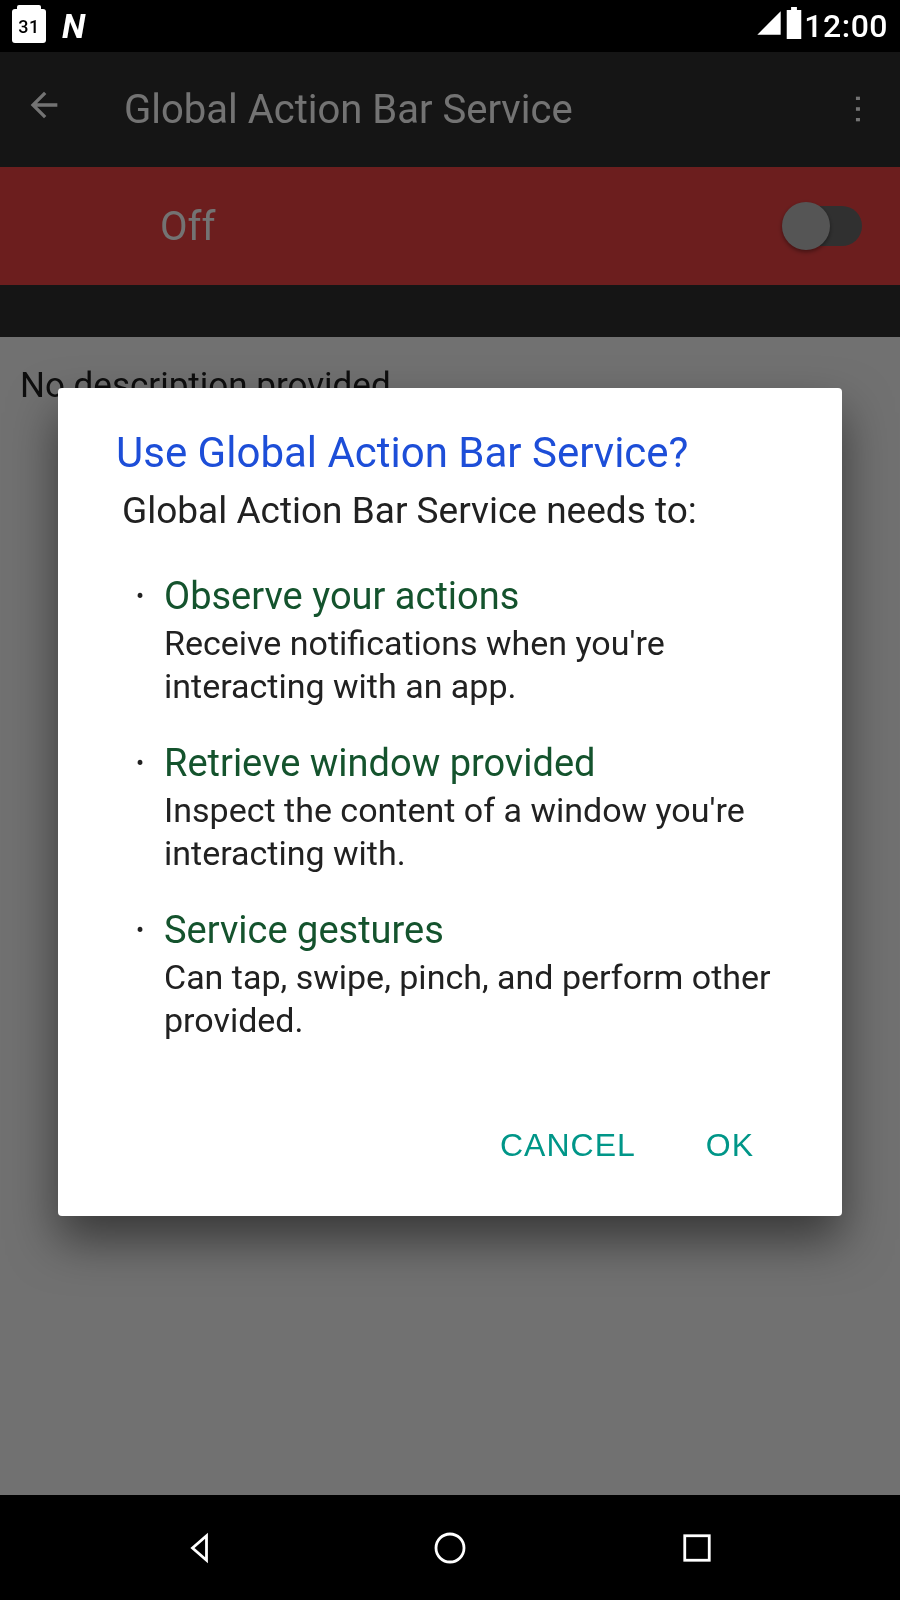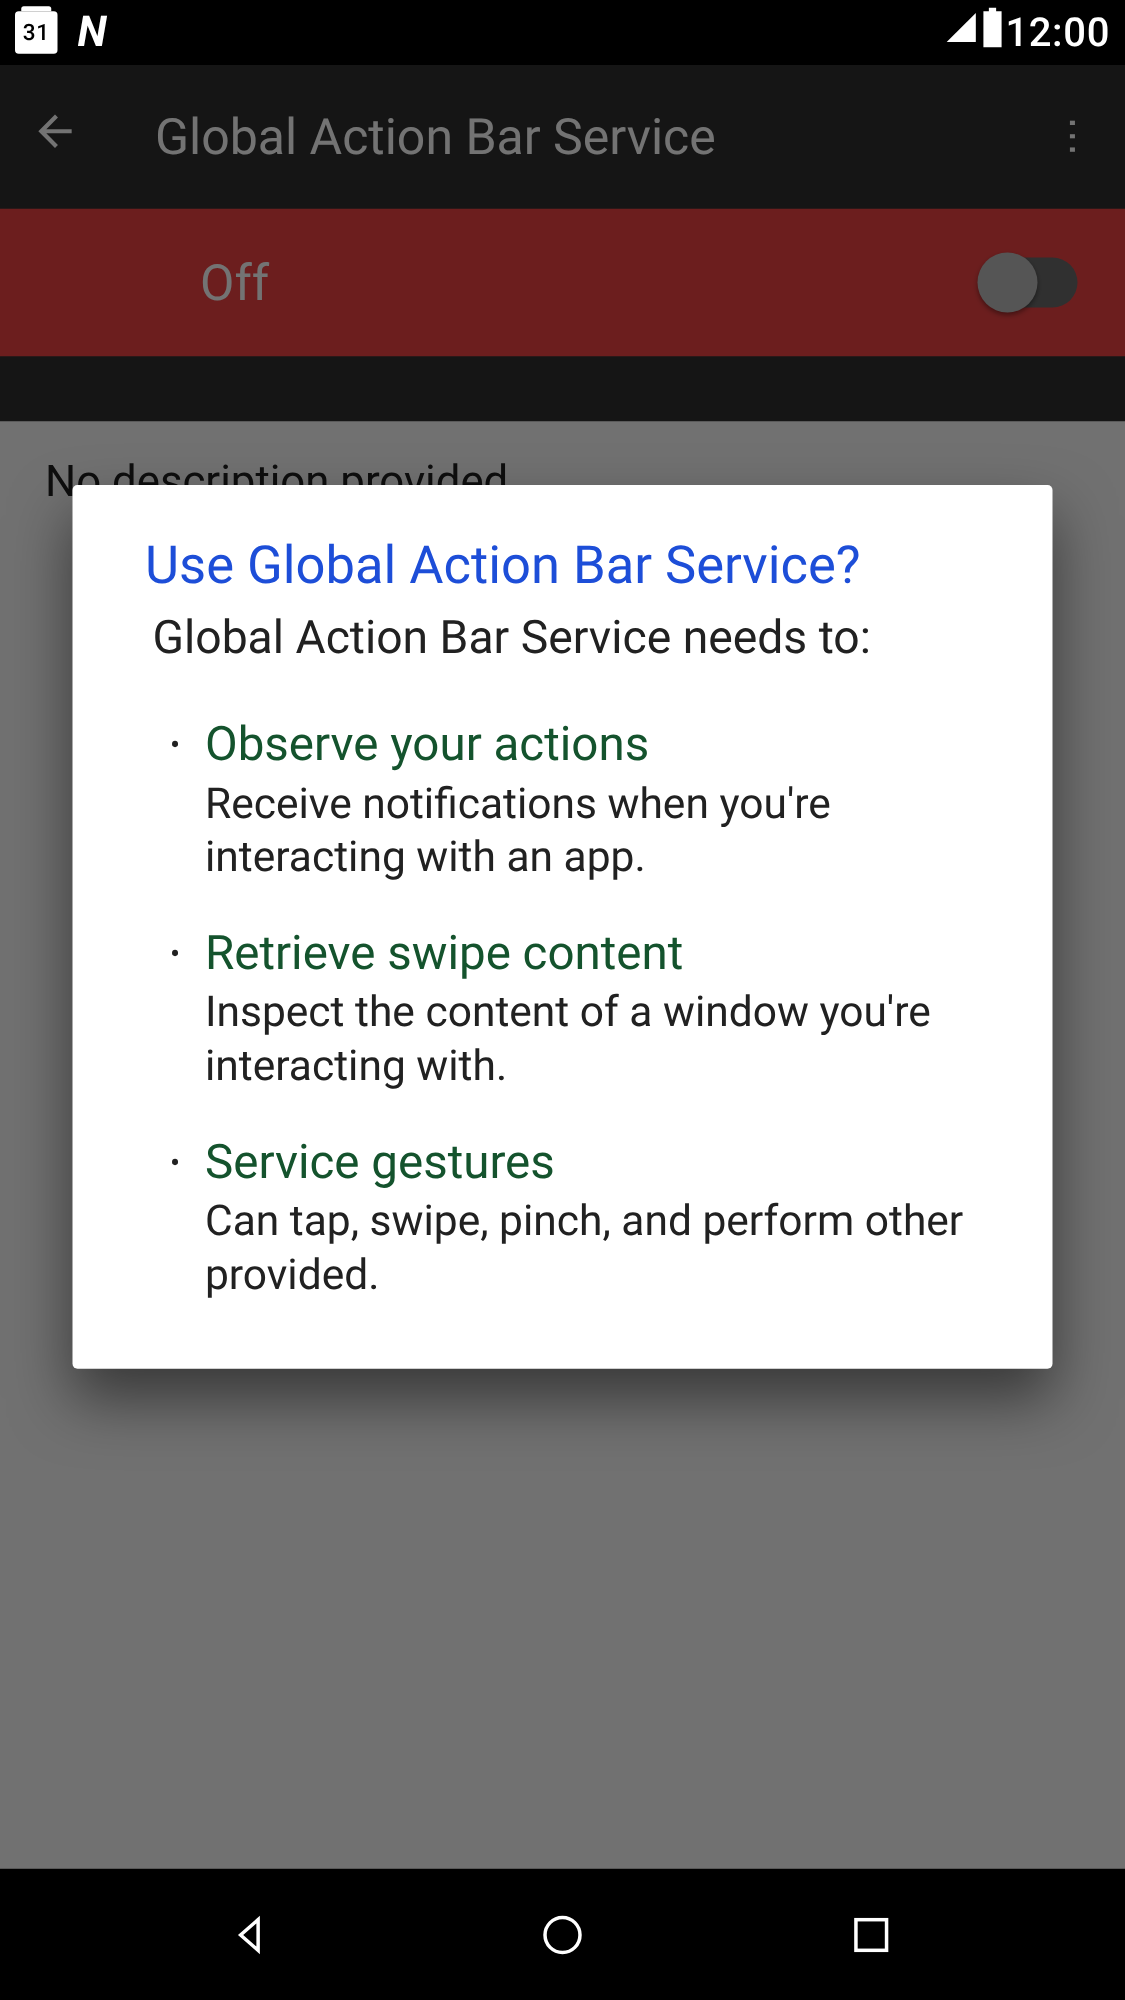--- a/index.html
+++ b/index.html
@@ -19,21 +19,21 @@
   
   .bg-page { position: absolute; top: 52px; left: 0; right: 0; bottom: 105px; background: #303030; }
   .app-bar { height: 115px; display: flex; align-items: center; padding: 0 24px; color: #fff; }
   .back-arrow { font-size: 40px; margin-right: 60px; }
   .app-title { font-size: 40px; font-weight: 400; flex: 1; }
   .overflow { font-size: 32px; letter-spacing: 2px; transform: rotate(90deg); }
   .toggle-row { height: 118px; display: flex; align-items: center; padding: 0 38px 0 160px; color: #fff; font-size: 40px; justify-content: space-between; background: #ef4444; }
   .switch { width: 78px; height: 40px; background: #6b6b6b; border-radius: 20px; position: relative; }
   .switch::after { content:""; position:absolute; left:-2px; top:-4px; width:48px; height:48px; background:#bdbdbd; border-radius:50%; box-shadow:0 2px 4px rgba(0,0,0,.4); }
   .content-area { background: #fafafa; position:absolute; top: 285px; left:0; right:0; bottom:0;}
-  .content-area .desc-text { padding: 28px 36px; font-size: 35px; color: #212121; }
+  .content-area .desc-text { padding: 28px 20px; font-size: 35px; color: #212121; }
 
   
   .scrim { position: absolute; top: 52px; left: 0; right: 0; bottom: 105px; background: rgba(0,0,0,0.55); }
 
   
   .dialog { position: absolute; left: 58px; right: 58px; top: 388px; background: #fff; border-radius: 4px; box-shadow: 0 24px 48px rgba(0,0,0,0.5); padding: 40px 52px 20px 52px; }
   .dlg-title { font-size: 42px; font-weight: 400; color: #1d4ed8; margin-bottom: 12px; padding-left: 6px;}
   .dlg-intro { font-size: 37px; color: #212121; margin-bottom: 42px; padding-left: 12px;}
   .perm { display: flex; margin-bottom: 34px; }
   .bullet { width: 54px; flex-shrink: 0; text-align: left; font-size: 24px; color: #212121; line-height: 44px; padding-left: 26px;}
@@ -102,33 +102,37 @@
       <div class="bullet">•</div>
       <div class="perm-body">
         <div class="perm-title">Observe your actions</div>
         <div class="perm-desc">Receive notifications when you're interacting with an app.</div>
       </div>
     </div>
 
     <div class="perm">
       <div class="bullet">•</div>
       <div class="perm-body">
-        <div class="perm-title">Retrieve swipe content</div>
+        <div class="perm-title">Retrieve window provided</div>
         <div class="perm-desc">Inspect the content of a window you're interacting with.</div>
       </div>
     </div>
 
     <div class="perm">
       <div class="bullet">•</div>
       <div class="perm-body">
         <div class="perm-title">Service gestures</div>
         <div class="perm-desc">Can tap, swipe, pinch, and perform other provided.</div>
       </div>
     </div>
 
+    <div class="dlg-actions">
+      <button class="dlg-btn">CANCEL</button>
+      <button class="dlg-btn">OK</button>
+    </div>
   </div>
 
   <div class="nav-bar">
     <span class="nav-btn nav-back">
       <svg width="42" height="42" viewBox="0 0 24 24">
           <path fill="none" stroke="#fff" stroke-width="1.6" d="M14 5 6 12l8 7z"></path>
         </svg>
     </span>
     <span class="nav-btn nav-home">
       <svg width="42" height="42" viewBox="0 0 24 24">

